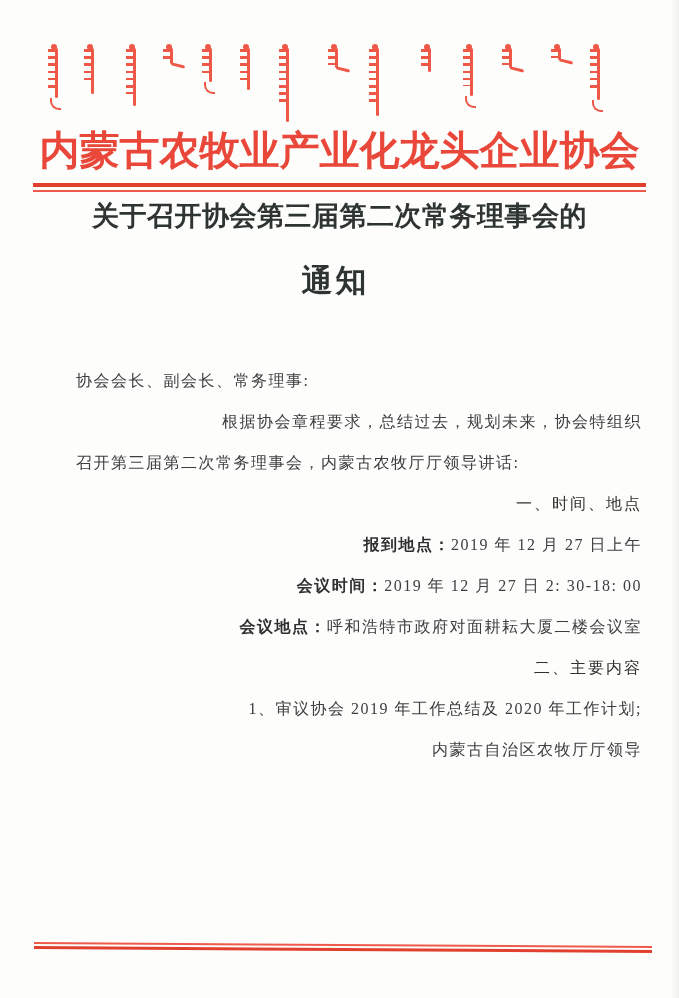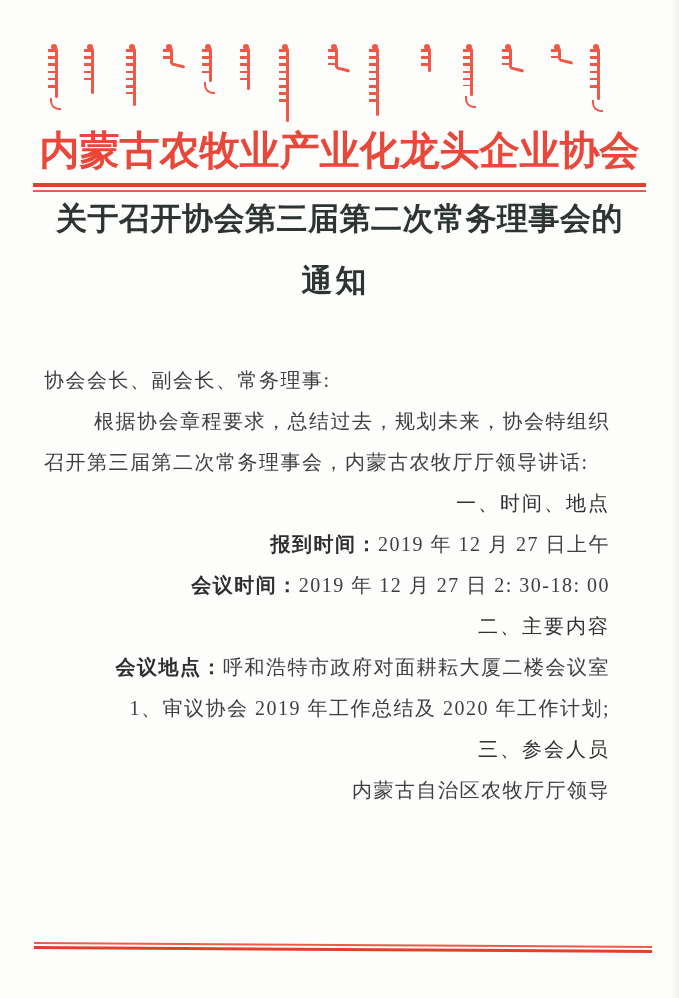--- a/index.html
+++ b/index.html
@@ -34,31 +34,31 @@
     color:#e8473a;letter-spacing:0px;white-space:nowrap;
   }
   .rule-top{
     position:absolute;top:183px;left:33px;width:613px;height:3px;
     border-top:4px solid #e2402f;border-bottom:2px solid #ef5a4c;
   }
 
   
   .doc-title1{
     position:absolute;top:198px;left:0;right:0;text-align:center;
-    font-size:31px;font-weight:bold;color:#2d3431;letter-spacing:0.5px;white-space:nowrap;
+    font-size:27px;font-weight:bold;color:#2d3431;letter-spacing:0.5px;white-space:nowrap;
   }
   .doc-title2{
     position:absolute;top:260px;left:0;right:8px;text-align:center;
     font-size:31px;font-weight:bold;color:#2d3431;letter-spacing:3px;
   }
 
   
   .body-block{
-    position:absolute;top:360px;left:44px;width:566px;
-    font-size:20px;line-height:41px;color:#3c3e40;letter-spacing:1.5px;
+    position:absolute;top:360px;left:76px;width:566px;
+    font-size:16px;line-height:41px;color:#3c3e40;letter-spacing:1.5px;
   }
   .line{height:41px;white-space:nowrap;}
   .indent{padding-left:42px;text-align:right;}
   .heading-sans{
     font-family:"Liberation Sans","DejaVu Sans",sans-serif;
     font-weight:normal;color:#2f3230;letter-spacing:2px;
   }
   .label-bold{font-weight:bold;color:#2e2f31;}
 
   
@@ -163,32 +163,31 @@
   <div class="body-block">
 
     <div class="line">协会会长、副会长、常务理事:</div>
 
     <div class="line indent">根据协会章程要求，总结过去，规划未来，协会特组织</div>
     <div class="line">召开第三届第二次常务理事会，内蒙古农牧厅厅领导讲话:</div>
 
     <div class="line indent heading-sans">一、时间、地点</div>
 
     <div class="line indent">
-      <span class="label-bold">报到时间：</span><span>2019 年 12 月 27 日上午</span>
+      <span class="label-bold">报到地点：</span><span>2019 年 12 月 27 日上午</span>
     </div>
     <div class="line indent">
       <span class="label-bold">会议时间：</span><span>2019 年 12 月 27 日 2: 30-18: 00</span>
     </div>
-    <div class="line indent heading-sans">二、主要内容</div>
-
     <div class="line indent">
       <span class="label-bold">会议地点：</span><span>呼和浩特市政府对面耕耘大厦二楼会议室</span>
     </div>
+
+    <div class="line indent heading-sans">二、主要内容</div>
     <div class="line indent">1、审议协会 2019 年工作总结及 2020 年工作计划;</div>
 
-    <div class="line indent heading-sans">三、参会人员</div>
     <div class="line indent">内蒙古自治区农牧厅厅领导</div>
 
   </div>
 
   <div class="rule-bottom"></div>
 
 </div>
 
 </body></html>

